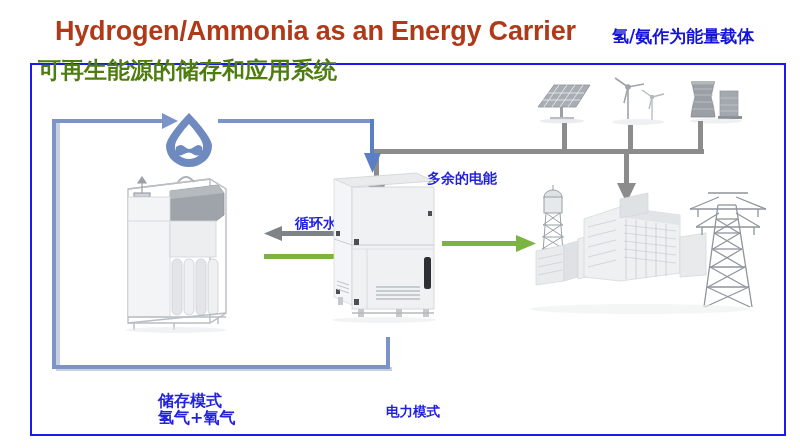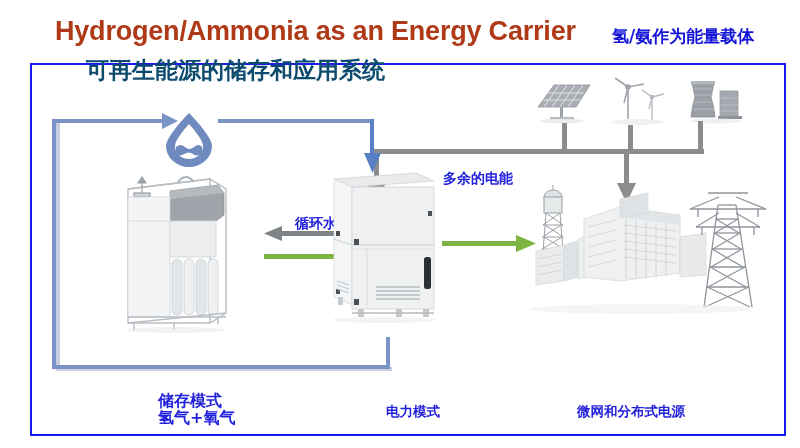--- a/index.html
+++ b/index.html
@@ -55,36 +55,35 @@
     background: #ffffff;
     box-sizing: border-box;
   }
 
   #subtitle {
     position: absolute;
     left: 6px;
     top: -10px;
     font-size: 23px;
     font-weight: bold;
-    color: #0c4a6e;
+    color: #4d7c0f;
     white-space: nowrap;
     font-family: "DejaVu Sans", sans-serif;
-    margin-left: 48px;
   }
 
   
   .lbl {
     position: absolute;
     color: #2222DD;
     font-weight: bold;
     white-space: nowrap;
     font-family: "DejaVu Sans", sans-serif;
   }
   #lbl-water   { left: 263px; top: 107px; font-size: 14px; margin-top: 43px; }
-  #lbl-power   { left: 395px; top: 105px; font-size: 14px; margin-left: 16px; }
+  #lbl-power   { left: 395px; top: 105px; font-size: 14px; }
   #lbl-store   { left: 126px; top: 327px; font-size: 16px; line-height: 17px; }
   #lbl-elec    { left: 330px; top: 338px; font-size: 13.5px; margin-left: 24px; }
   #lbl-grid    { left: 545px; top: 338px; font-size: 13.5px; }
 
   
   .pipe { position: absolute; background: #7C93C7; }
   .pipe-sh { position: absolute; background: #c8cfe0; }
 
   
   .gbus { position: absolute; background: #8C8C8C; }
@@ -398,15 +397,14 @@
       <line x1="234" y1="42" x2="234" y2="50"></line>
     </g>
     <ellipse cx="120" cy="124" rx="110" ry="5" fill="#eceeef" opacity="0.6"></ellipse>
   </svg>
 
   <div class="lbl" id="lbl-store">
     <div>储存模式</div>
     <div>氢气+氧气</div>
   </div>
   <div class="lbl" id="lbl-elec">电力模式</div>
-  <div class="lbl" id="lbl-grid">微网和分布式电源</div>
 
 </div>
 
 </body></html>

